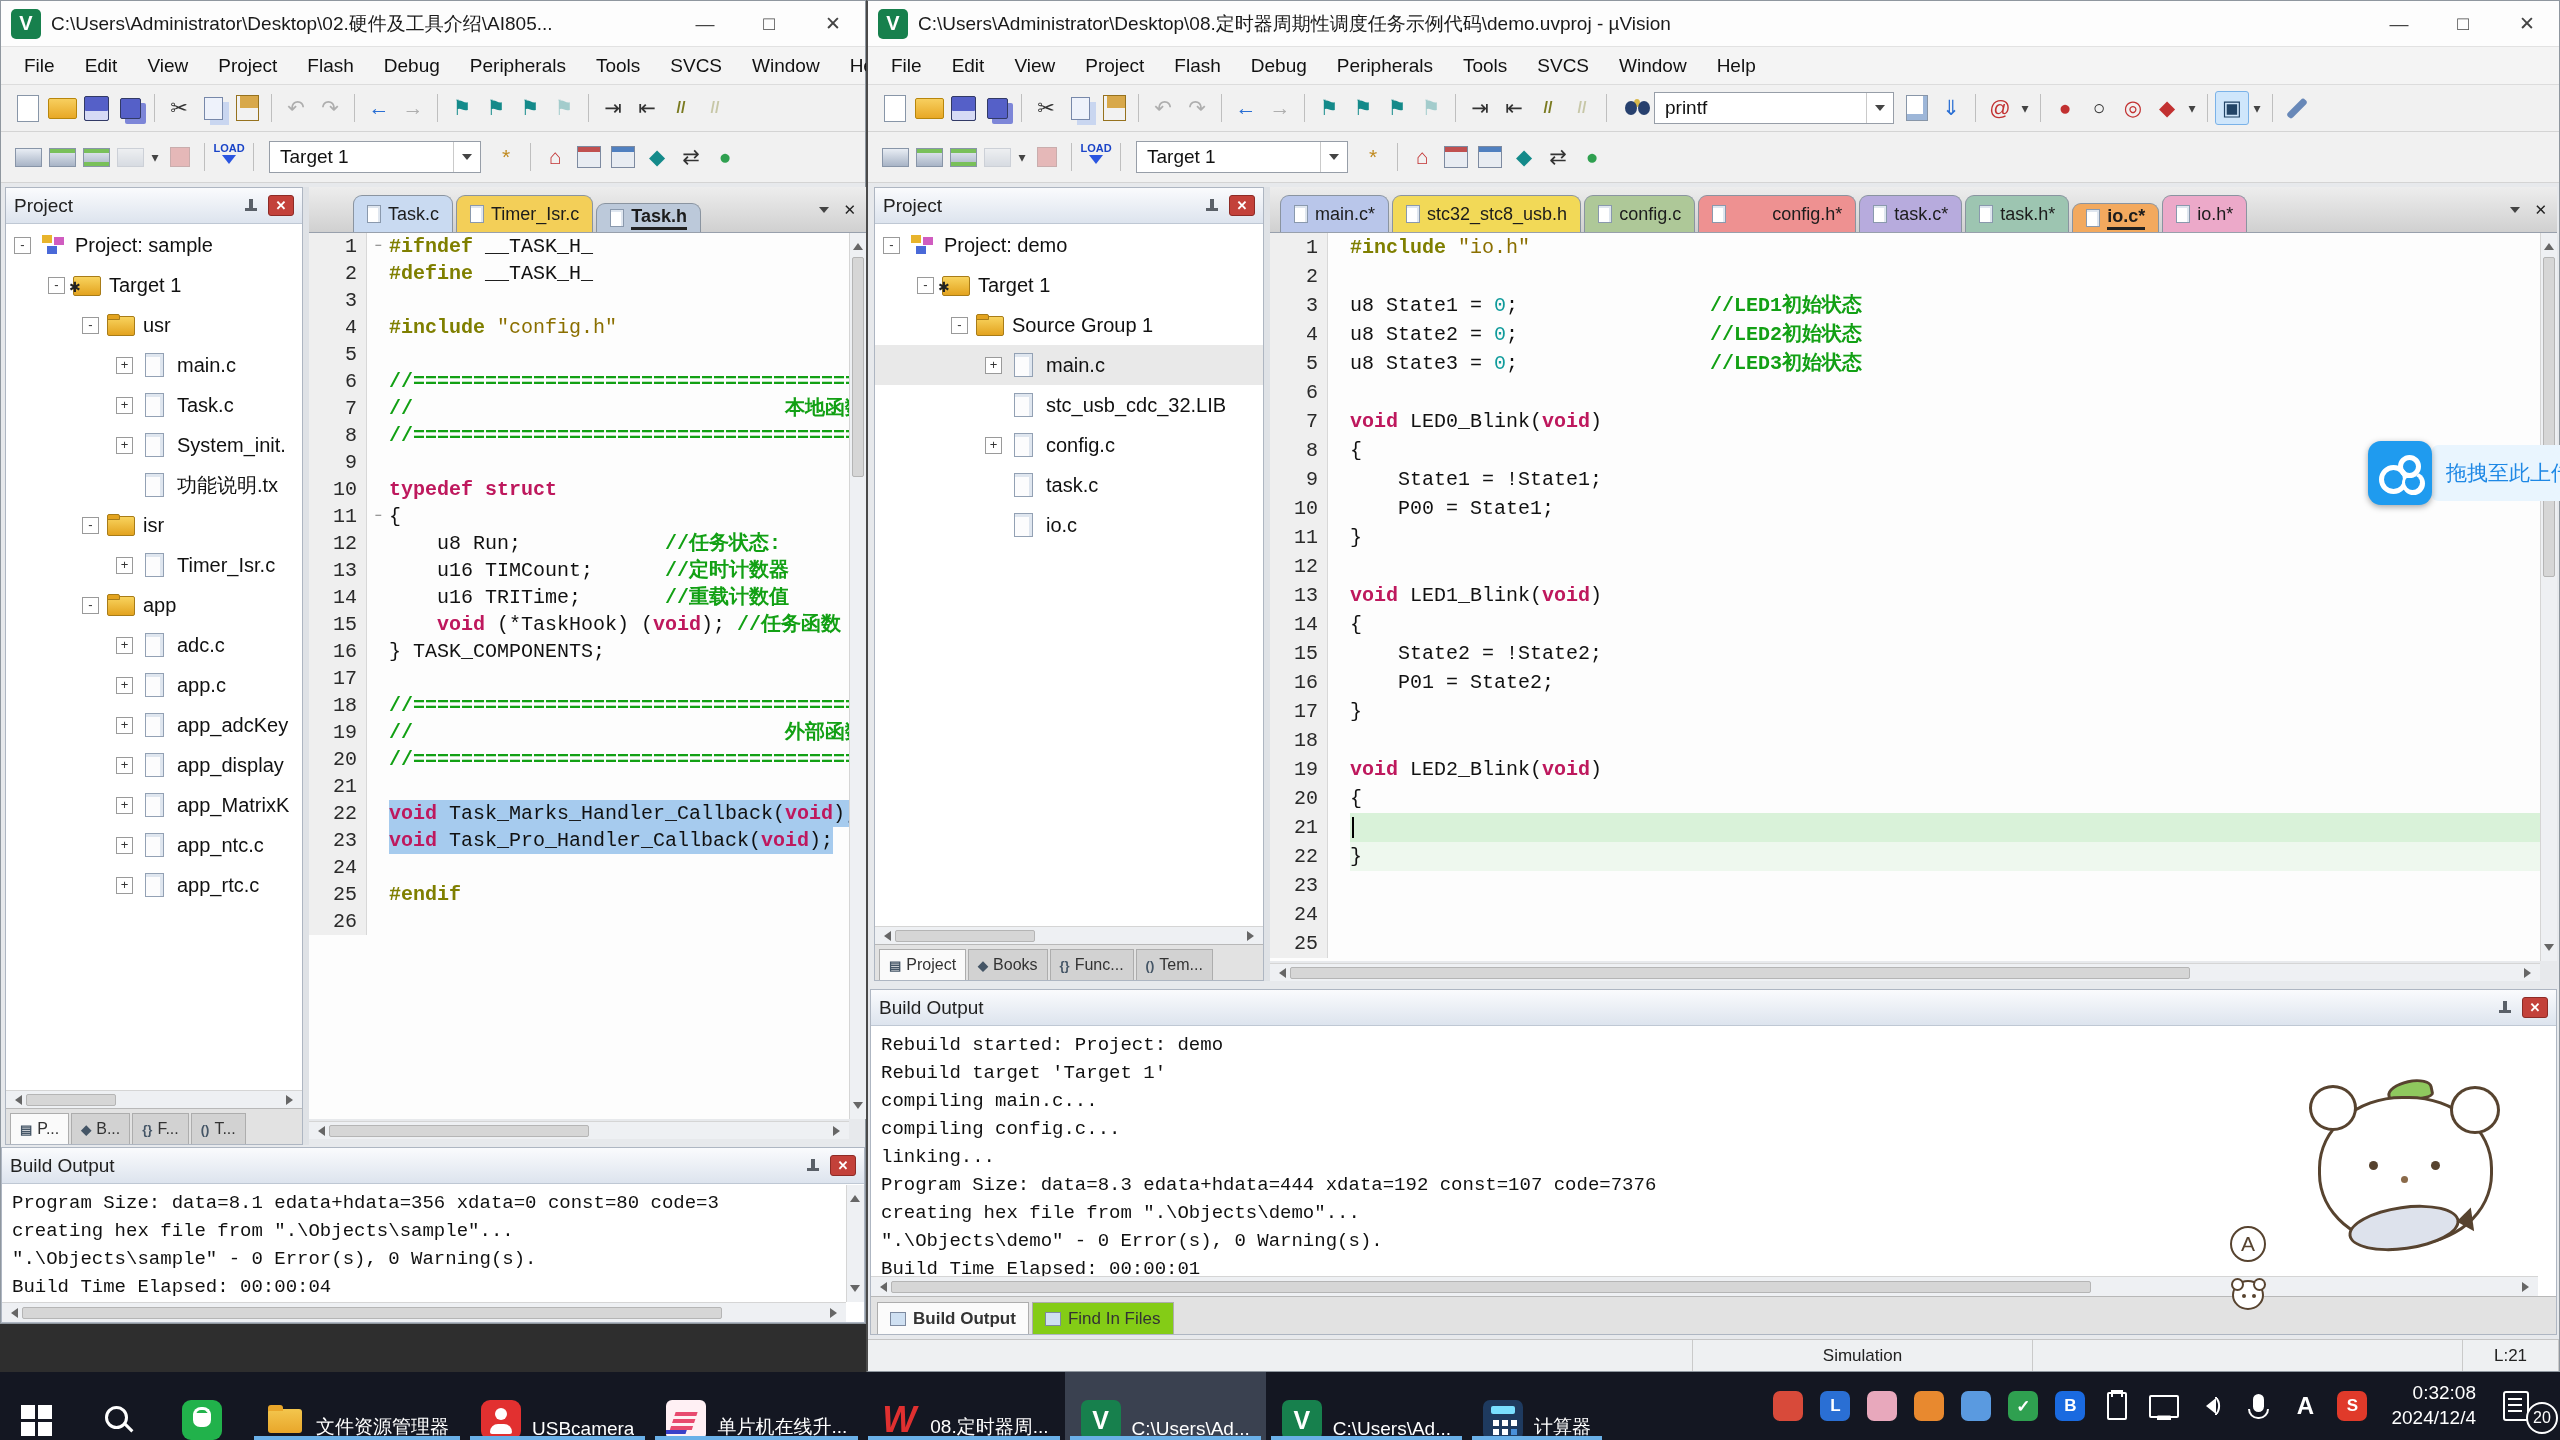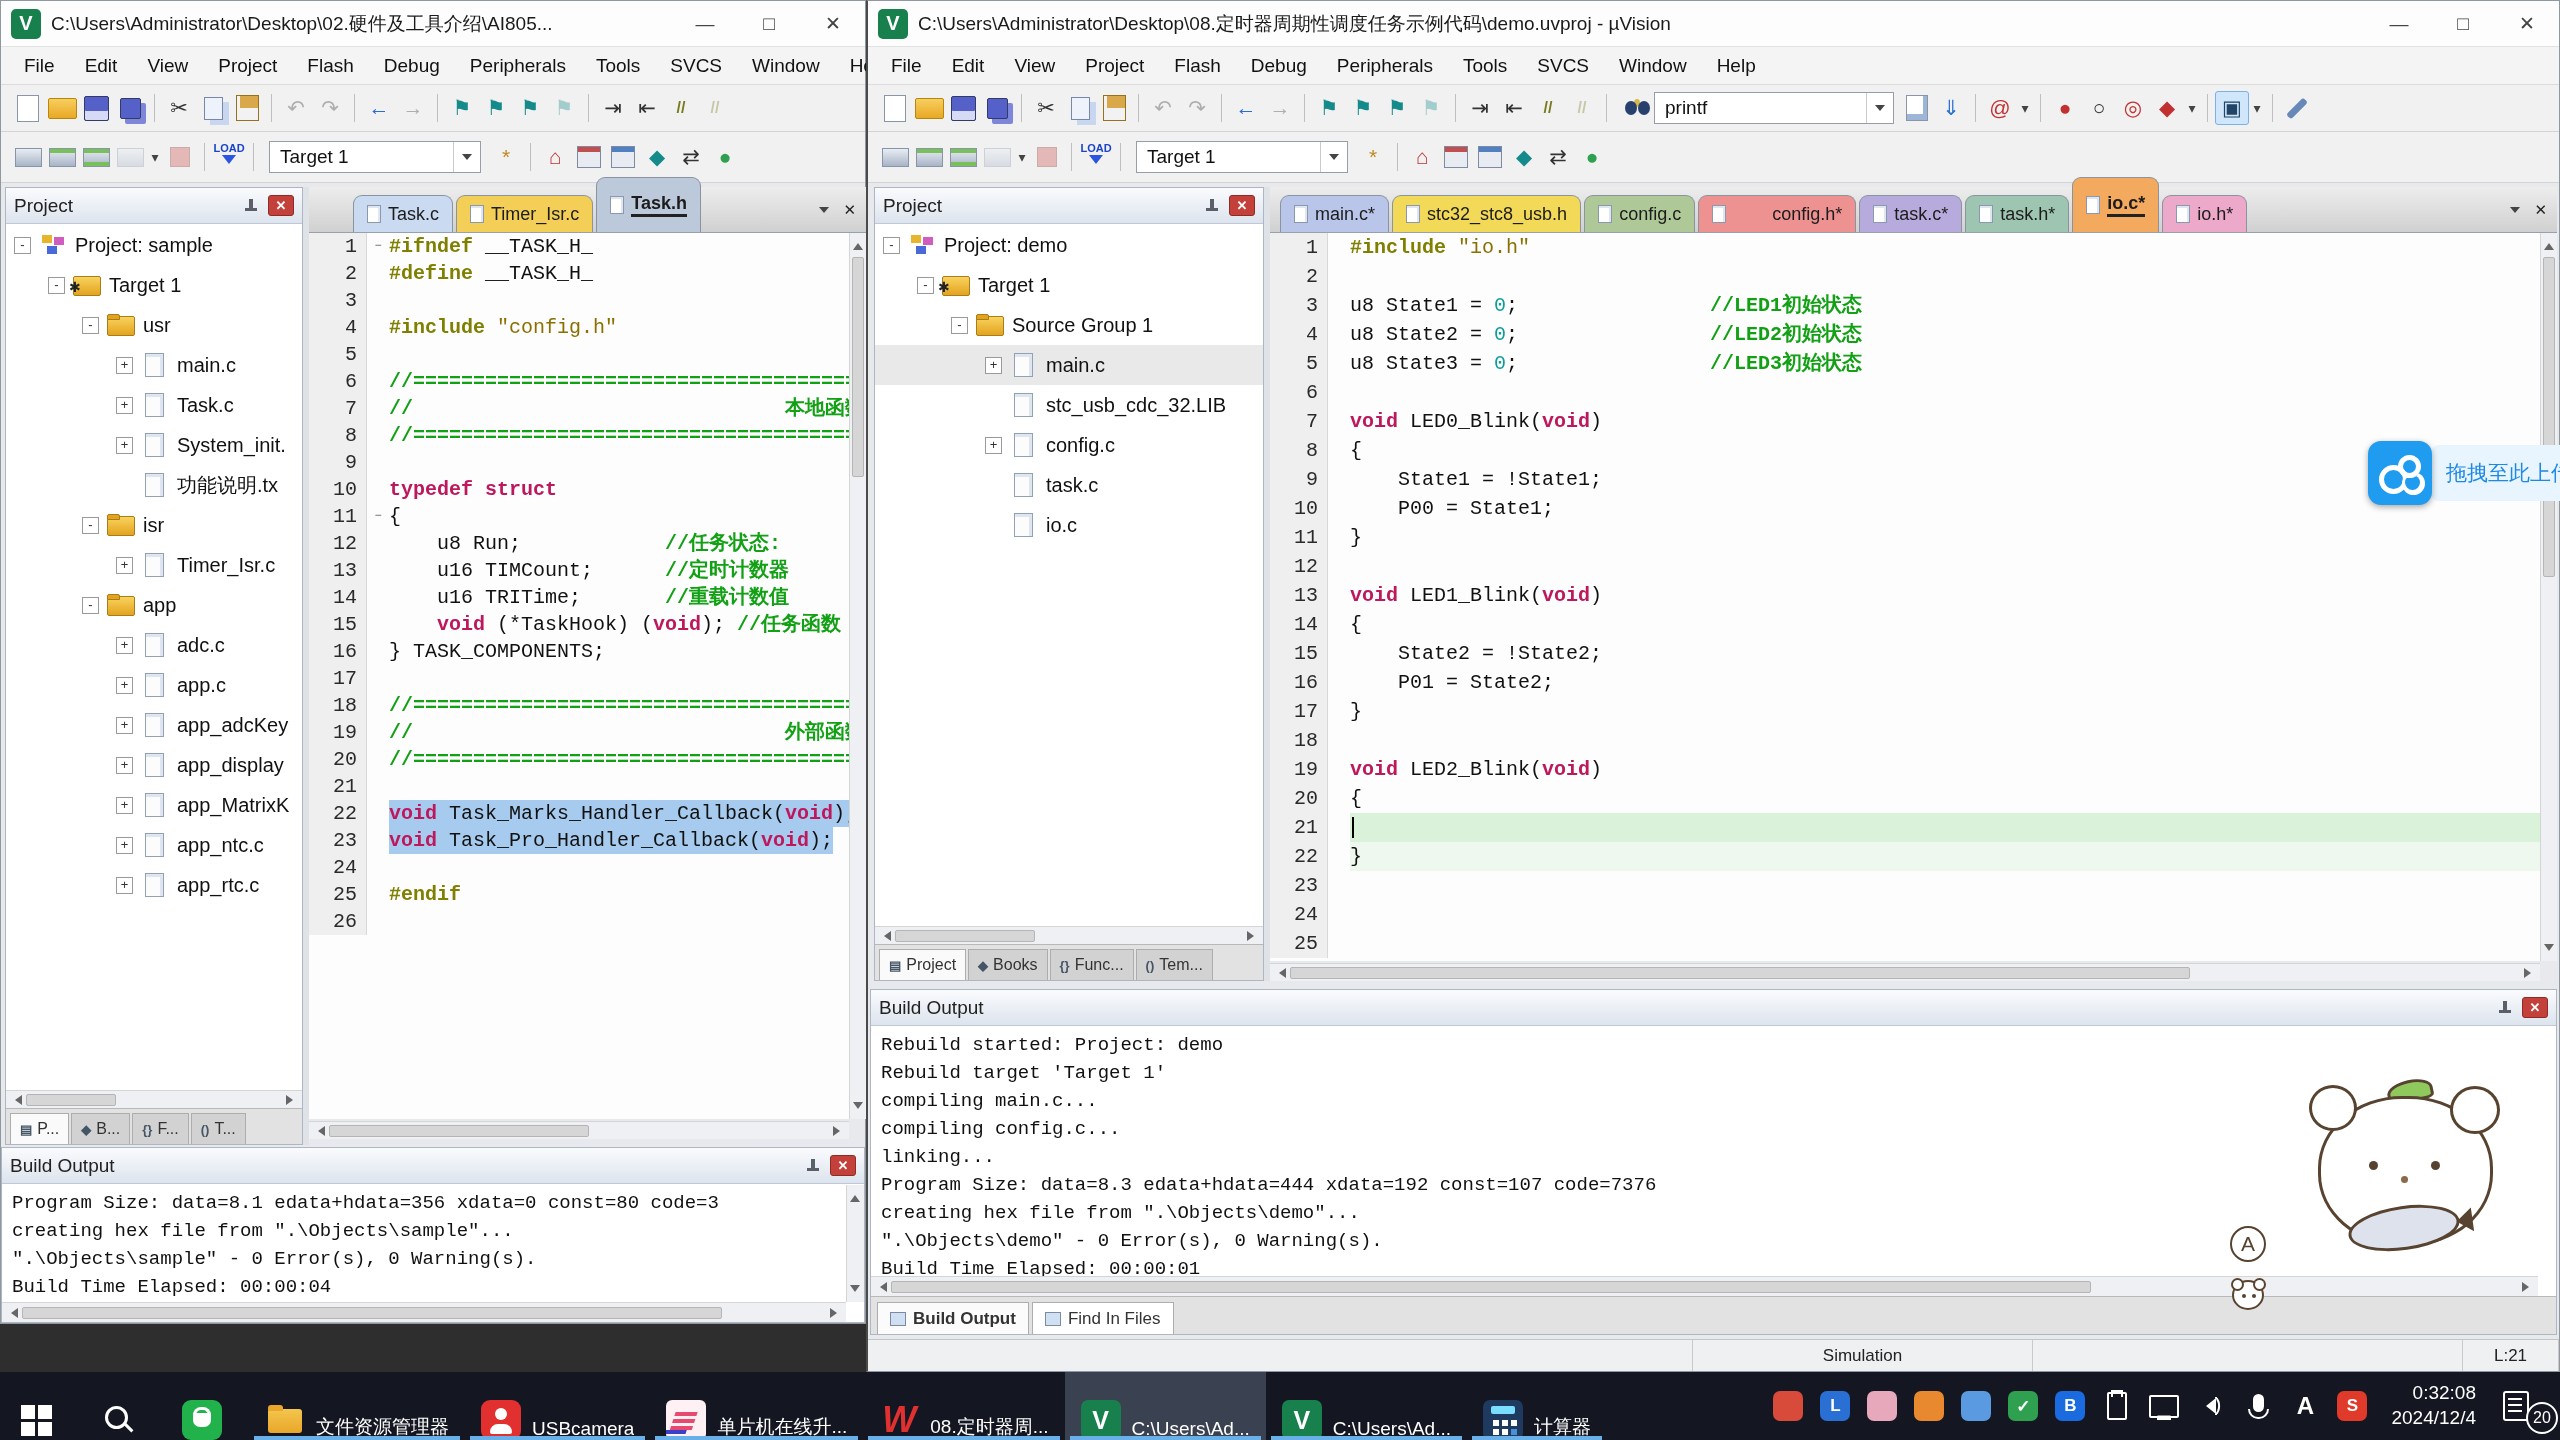--- a/index.html
+++ b/index.html
@@ -88,21 +88,21 @@
   .panel-tabs { position:absolute; left:0; right:0; bottom:0; height:36px; background:#e2e2e2; border-top:1px solid #b8b8b8; display:flex; align-items:flex-end; padding-left:4px; gap:2px; }
   .ptab { height:31px; display:flex; align-items:center; gap:5px; padding:0 9px; font-size:16px; color:#333; background:#d2d2d2; border:1px solid #adadad; border-bottom:none; white-space:nowrap; overflow:hidden; }
   .ptab.on { background:#fafafa; }
   .ptab i { font-style:normal; font-size:13px; color:#456; font-weight:bold; }
 
   
   .editor { position:absolute; }
   .tabstrip { position:absolute; left:0; right:0; top:0; height:46px; background:linear-gradient(#ededed,#d0d0d0); border-bottom:1px solid #98a0ac; display:flex; align-items:flex-end; padding-left:44px; }
   .tabs-area { display:flex; align-items:flex-end; overflow:hidden; flex:1; }
   .etab { height:37px; display:flex; align-items:center; gap:7px; padding:0 13px; font-size:18px; color:#1c1c1c; border:1px solid #8a94a0; border-bottom:none; border-radius:9px 9px 0 0; margin-right:3px; white-space:nowrap; flex:none; }
-  .etab.on { height:55px; font-weight:bold; }
+  .etab.on { height:29px; font-weight:bold; }
   .etab.on b { border-bottom:3px solid #222; }
   .etab b { font-weight:inherit; }
   .fico { width:14px; height:18px; background:#fff; border:1px solid #8a99ad; box-shadow:inset -2px 2px 0 #dfe6ef; flex:none; }
   .ts-btns { display:flex; align-items:center; gap:14px; padding:0 10px; height:100%; }
   .ts-btn { font-size:15px; color:#222; display:flex; align-items:center; }
 
   .code { position:absolute; font-family:"Liberation Mono","DejaVu Sans Mono",monospace; font-size:20px; background:#fdfdfd; overflow:hidden; }
   .cl { display:flex; height:27px; line-height:27px; }
   .right-win .cl { height:29px; line-height:29px; }
   .ln { width:58px; padding-right:9px; text-align:right; color:#2a2a2a; background:#efefef; border-right:1px solid #d8d8d8; flex:none; }
@@ -115,21 +115,21 @@
   .tk-pp { color:#7f7f00; font-weight:bold; }
   .tk-s { color:#8b6f00; }
   .tk-c { color:#12a014; font-weight:bold; }
   .tk-n { color:#0f9b9b; }
   .tk-t { color:#111; }
   .caret { display:inline-block; width:2px; height:21px; background:#000; vertical-align:middle; margin-left:2px; }
 
   
   .bo-content { position:absolute; left:0; right:18px; top:37px; bottom:20px; background:#fff; font-family:"Liberation Mono","DejaVu Sans Mono",monospace; font-size:19px; line-height:28px; padding:4px 10px; overflow:hidden; color:#111; }
   .btabs { position:absolute; bottom:0; height:38px; left:0; right:0; background:#e2e2e2; border-top:1px solid #b8b8b8; display:flex; align-items:flex-end; padding-left:6px; gap:3px; }
-  .btab { height:32px; padding:0 12px; font-size:17px; display:flex; align-items:center; gap:7px; background:#ffffff; border:1px solid #adadad; border-bottom:none; color:#333; }
+  .btab { height:32px; padding:0 12px; font-size:17px; display:flex; align-items:center; gap:7px; background:#84cc16; border:1px solid #adadad; border-bottom:none; color:#333; }
   .btab.on { background:#fbfbfb; font-weight:bold; }
   .btab i { width:16px; height:14px; background:#cfe0f2; border:1px solid #7d8aa0; }
 
   .statusbar { position:absolute; left:0; right:0; bottom:0; height:32px; background:#eef0f2; border-top:1px solid #c4c4c4; display:flex; font-size:17px; color:#222; }
   .ss { border-right:1px solid #cacaca; display:flex; align-items:center; justify-content:center; }
   .ss1 { flex:1; } .ss2 { width:340px; } .ss3 { width:430px; } .ss4 { width:96px; }
 
   .splitter { position:absolute; background:#dfe2e6; }
 
   

